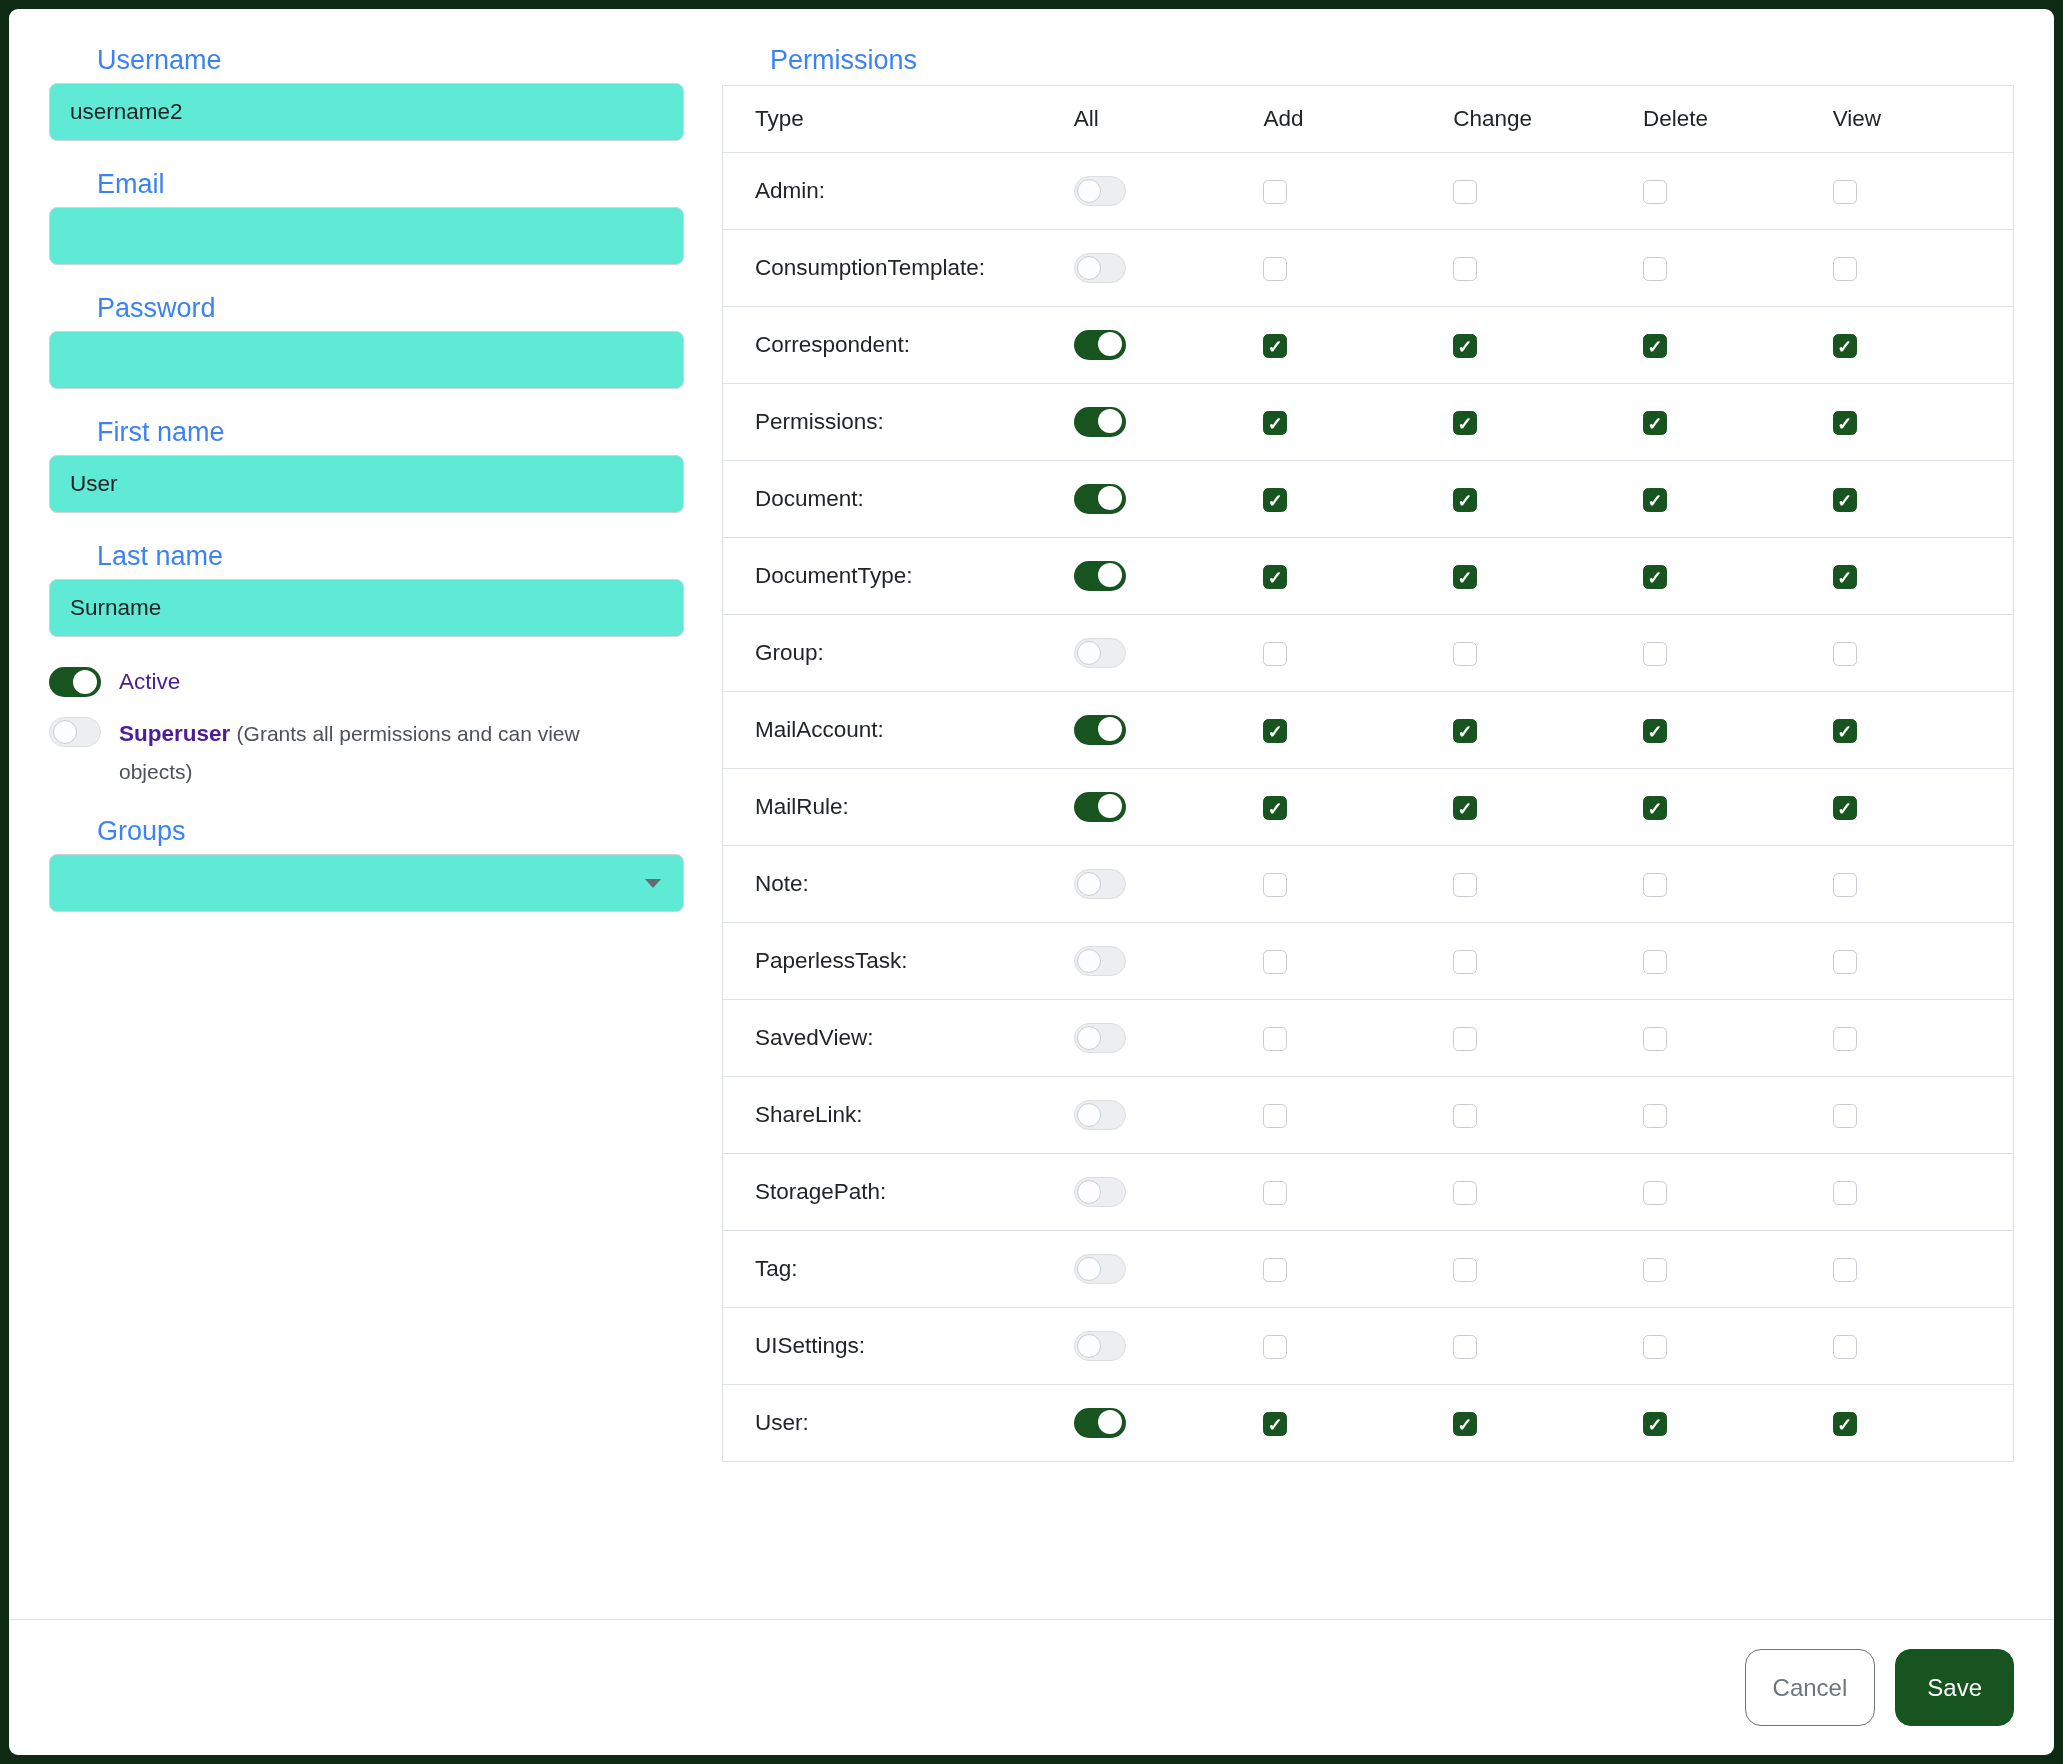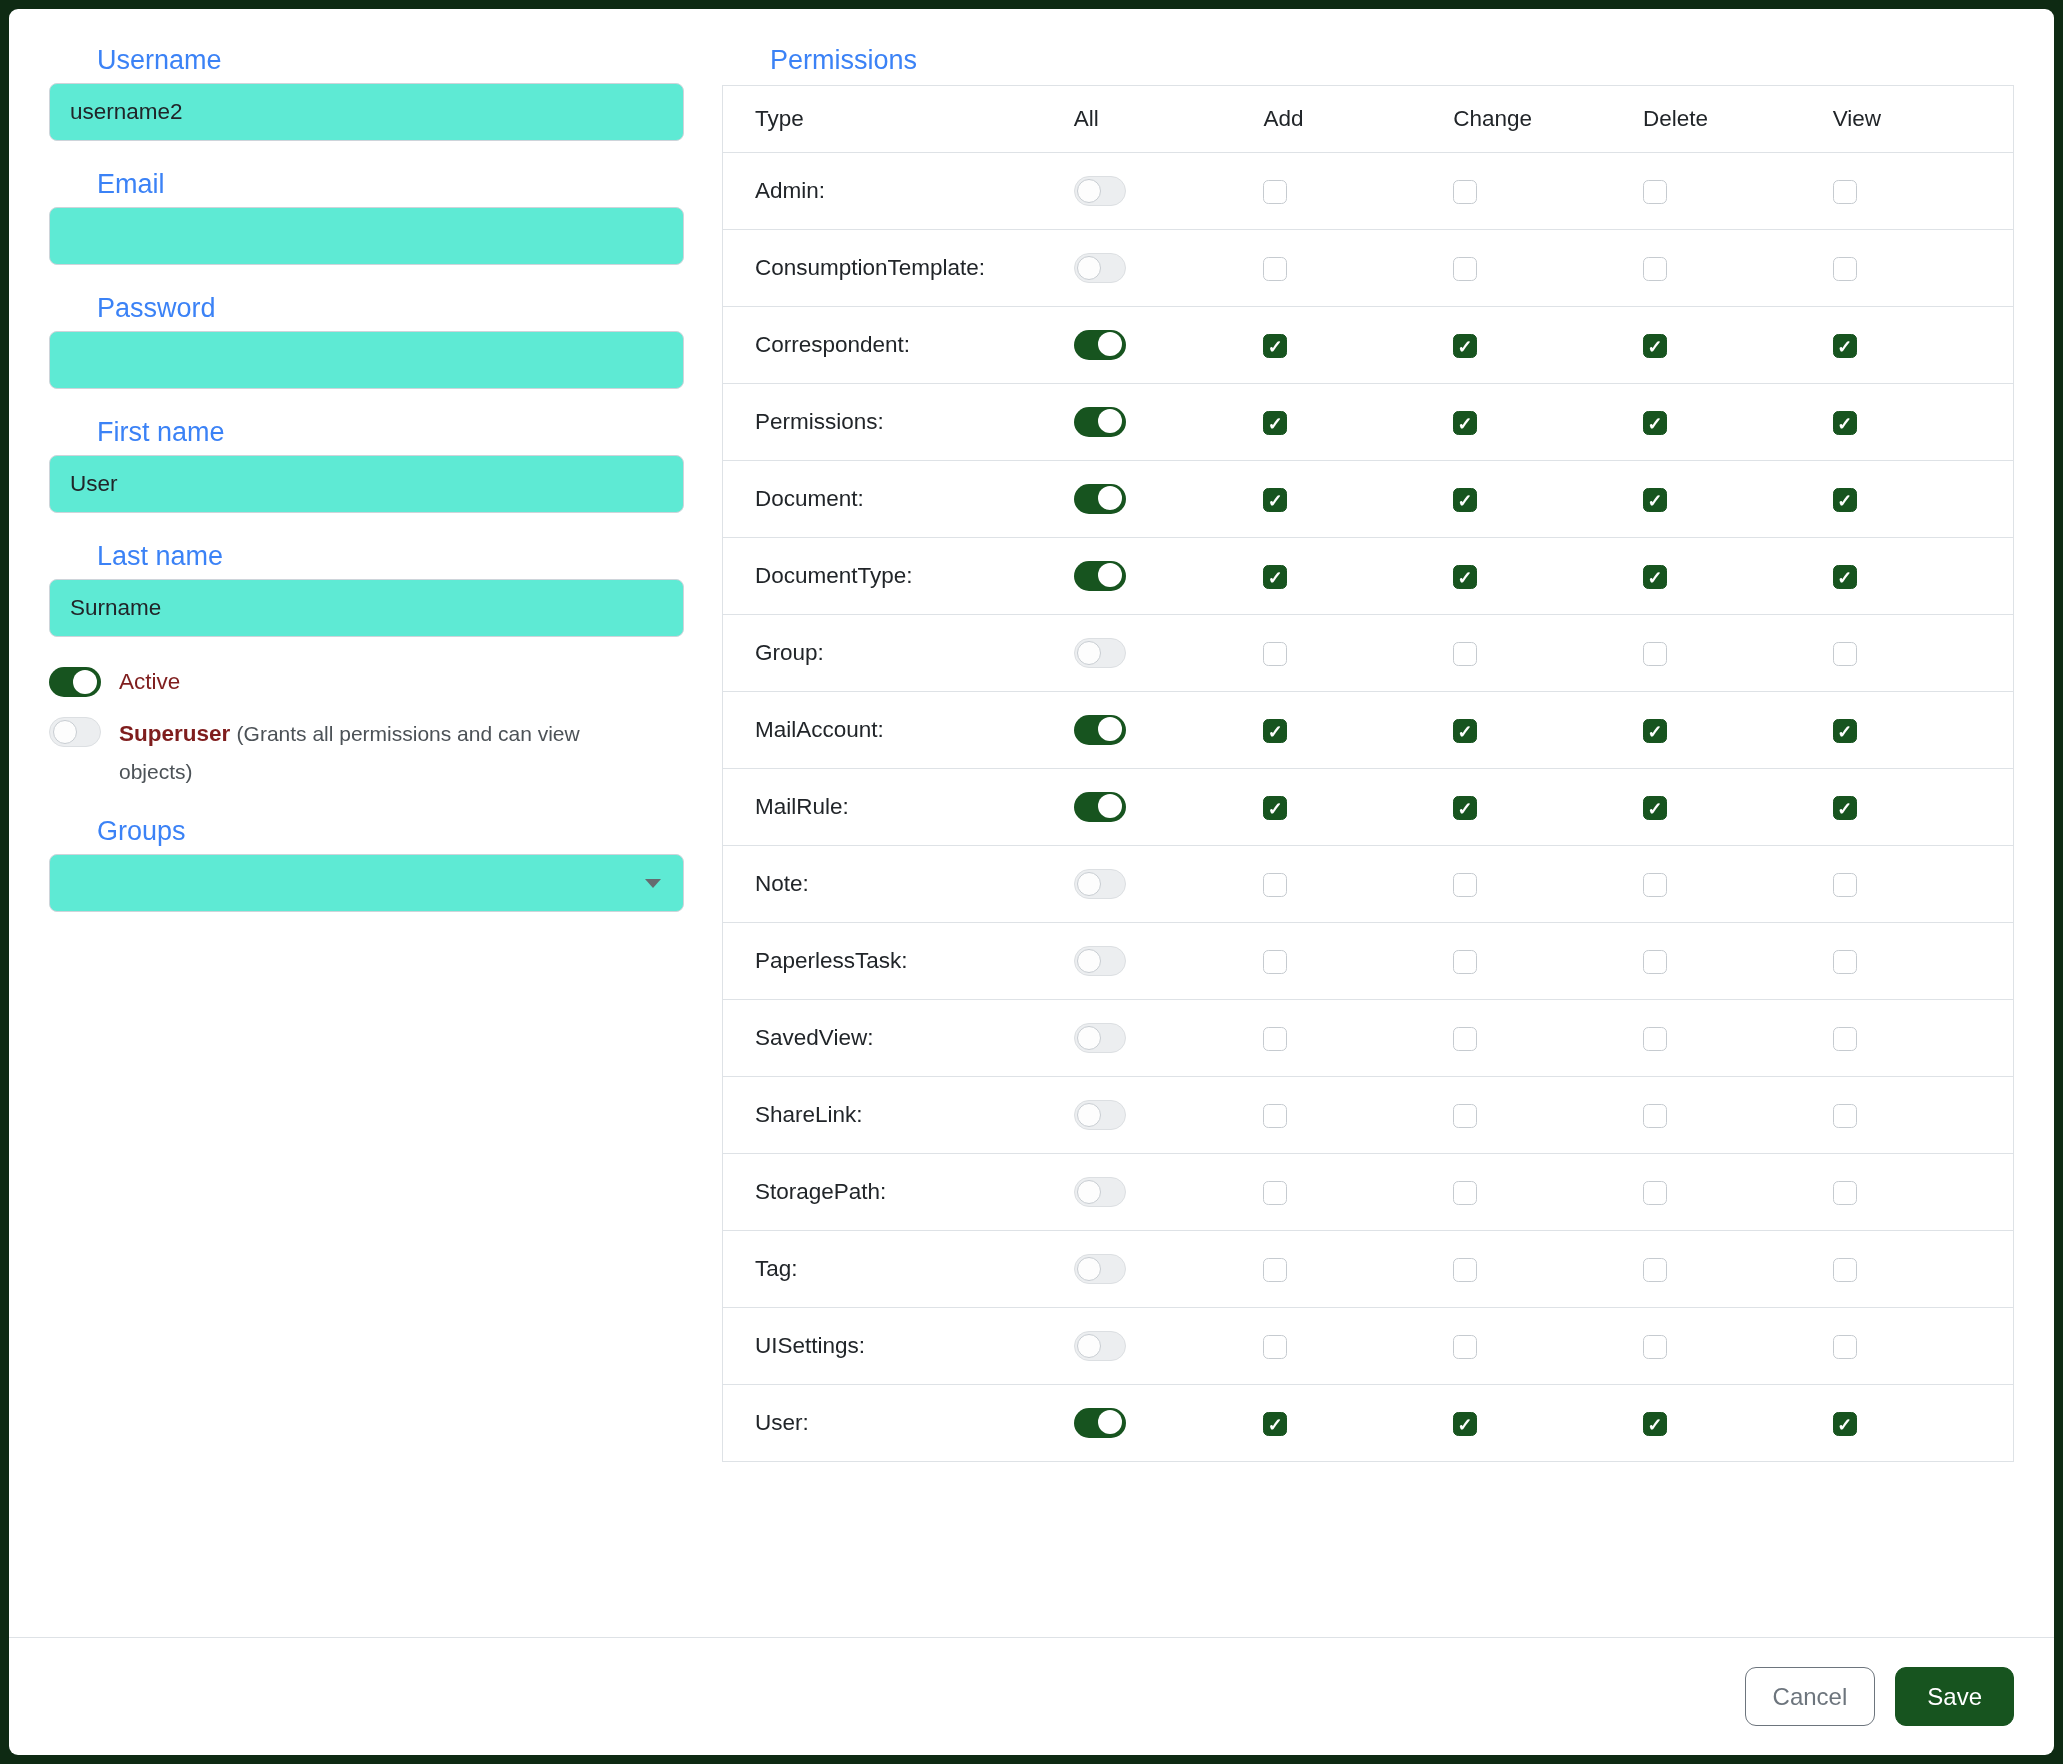--- a/index.html
+++ b/index.html
@@ -97,21 +97,21 @@
   .toggle.on .knob { right:3.6px; }
   .toggle.off .knob { left:2.7px; top:1.8px; background:#fdfdfd; border:0.9px solid #c8cdd2; }
 
   .switch-row {
     display:flex; align-items:center;
     gap:18px;
     margin:12.6px 0 16px 0;
   }
   .switch-row.superuser { align-items:flex-start; margin-top:18px; }
   .switch-row.superuser .toggle { margin-top:1.8px; }
-  .switch-label { font-size:22.5px; color:#7f1d1d; }
+  .switch-label { font-size:22.5px; color:#4c1d95; }
   .switch-label.strong { font-weight:700; }
   .switch-text { max-width:518px; font-size:22.5px; line-height:38px; }
   .hint { font-size:21px; color:#4c5257; }
 
   .groups-field { margin-top:27px; }
 
   
   .perm-label { margin-bottom:10.8px; }
   .perm-table {
     width:100%;
@@ -164,23 +164,23 @@
     display:flex;
     justify-content:flex-end;
     align-items:center;
     gap:20px;
     padding:29px 40px;
     border-top:0.9px solid #dee2e6;
   }
   .btn {
     font-family:"Liberation Sans", sans-serif;
     font-size:24px;
-    border-radius:11px;
+    border-radius:16px;
     padding:0 27px;
-    height:59px;
+    height:77px;
     cursor:pointer;
   }
   .btn-cancel {
     background:#fff;
     color:#6d757d;
     border:0.9px solid #6d757d;
   }
   .btn-save {
     background:#17541f;
     color:#fff;

